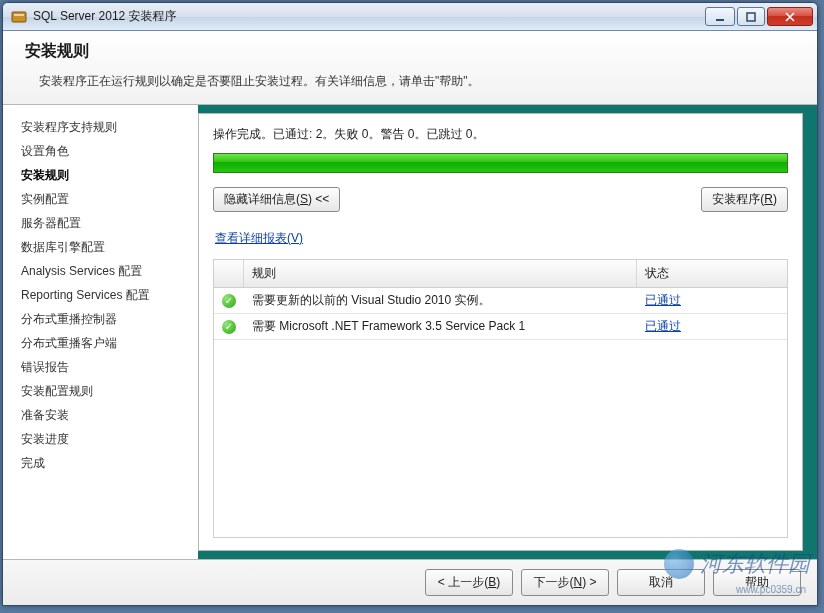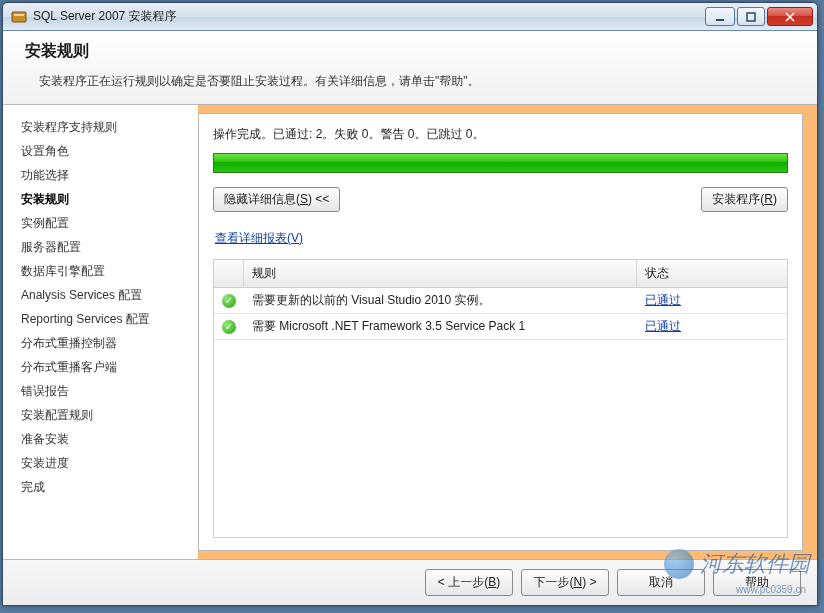--- a/index.html
+++ b/index.html
@@ -57,21 +57,21 @@
   .header-area {
     border-bottom: 1px solid #b7b7b7;
     background: linear-gradient(to bottom,#ffffff,#f1f1f1);
     padding: 10px 22px 14px 22px;
   }
   .header-area h1 { font-size: 16px; font-weight: 600; color:#1a1a1a; margin-bottom:10px; }
   .header-area p { font-size: 12px; color:#333; line-height: 18px; padding-left: 14px;}
   .body {
     flex:1;
     display:flex;
-    background:#fdba74;
+    background:#0f766e;
     overflow:hidden;
   }
   .sidebar {
     width: 195px;
     border-right: 0;
     padding: 10px 6px 10px 18px;
     background:#fff;
   }
   .sidebar-item {
     font-size: 12px;
@@ -181,21 +181,21 @@
 
 <div class="window">
 
   <div class="titlebar">
     <span class="title-icon">
       <svg width="16" height="16" viewBox="0 0 16 16">
           <rect x="1" y="3" width="14" height="10" rx="1" fill="#c98f2a" stroke="#7a5510"></rect>
           <rect x="3" y="5" width="10" height="2" fill="#fff" opacity="0.6"></rect>
         </svg>
     </span>
-    <span class="title-text">SQL Server 2007 安装程序</span>
+    <span class="title-text">SQL Server 2012 安装程序</span>
     <div class="winbtns">
       <div class="winbtn">
           <svg width="10" height="10">
             <rect x="1" y="7" width="8" height="2" fill="#304862"></rect>
           </svg>
         </div>
       <div class="winbtn max">
           <svg width="10" height="10">
             <rect x="1" y="1" width="8" height="8" fill="none" stroke="#304862" stroke-width="1.5"></rect>
           </svg>
@@ -210,21 +210,20 @@
 
   <div class="header-area">
     <h1>安装规则</h1>
     <p>安装程序正在运行规则以确定是否要阻止安装过程。有关详细信息，请单击"帮助"。</p>
   </div>
 
   <div class="body">
     <div class="sidebar" id="sidebar">
         <div class="sidebar-item">安装程序支持规则</div>
         <div class="sidebar-item">设置角色</div>
-        <div class="sidebar-item">功能选择</div>
         <div class="sidebar-item current">安装规则</div>
         <div class="sidebar-item">实例配置</div>
         <div class="sidebar-item">服务器配置</div>
         <div class="sidebar-item">数据库引擎配置</div>
         <div class="sidebar-item">Analysis Services 配置</div>
         <div class="sidebar-item">Reporting Services 配置</div>
         <div class="sidebar-item">分布式重播控制器</div>
         <div class="sidebar-item">分布式重播客户端</div>
         <div class="sidebar-item">错误报告</div>
         <div class="sidebar-item">安装配置规则</div>

